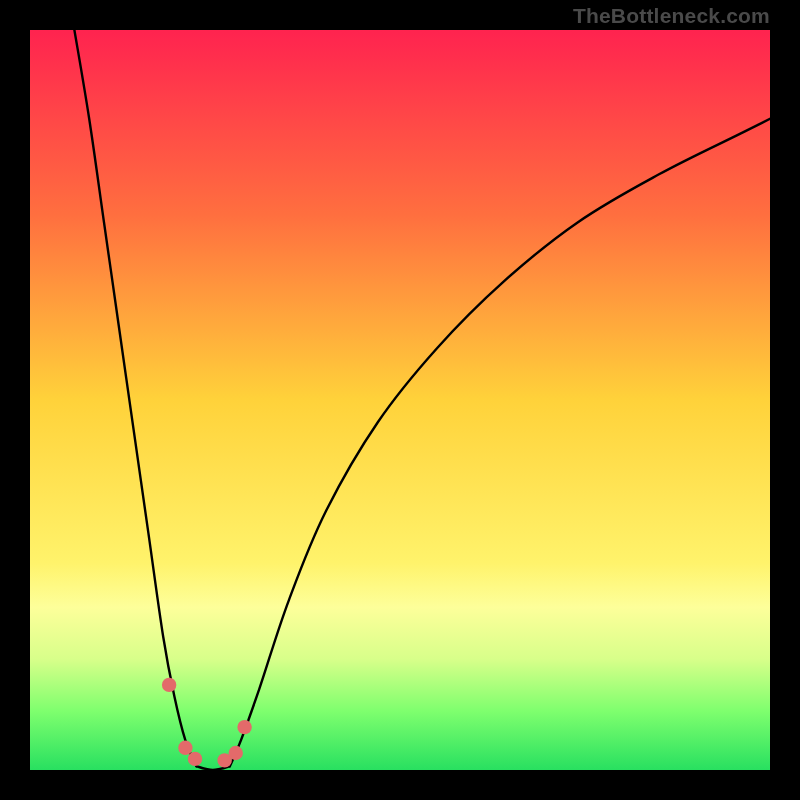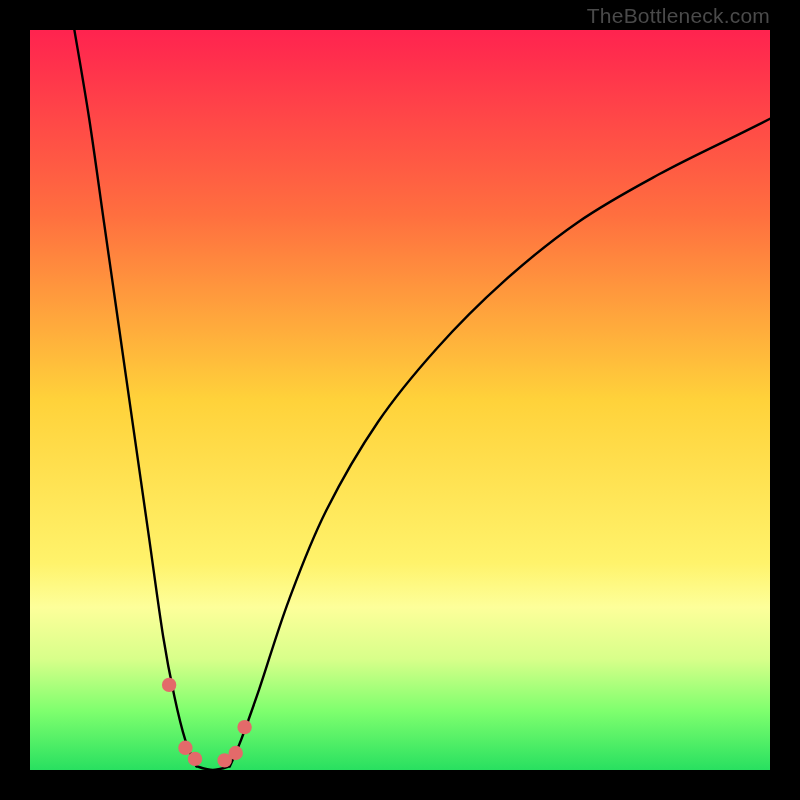--- a/index.html
+++ b/index.html
@@ -30,21 +30,21 @@
     top: 0;
     width: 100%;
     height: 100%;
   }
   .watermark {
     position: absolute;
     top: 4px;
     right: 30px;
     color: #4a4a4a;
     font-size: 21px;
-    font-weight: 400;
+    font-weight: 700;
     letter-spacing: 0.2px;
   }
   svg.curves {
     position: absolute;
     left: 0;
     top: 0;
     width: 740px;
     height: 740px;
   }
 </style>

